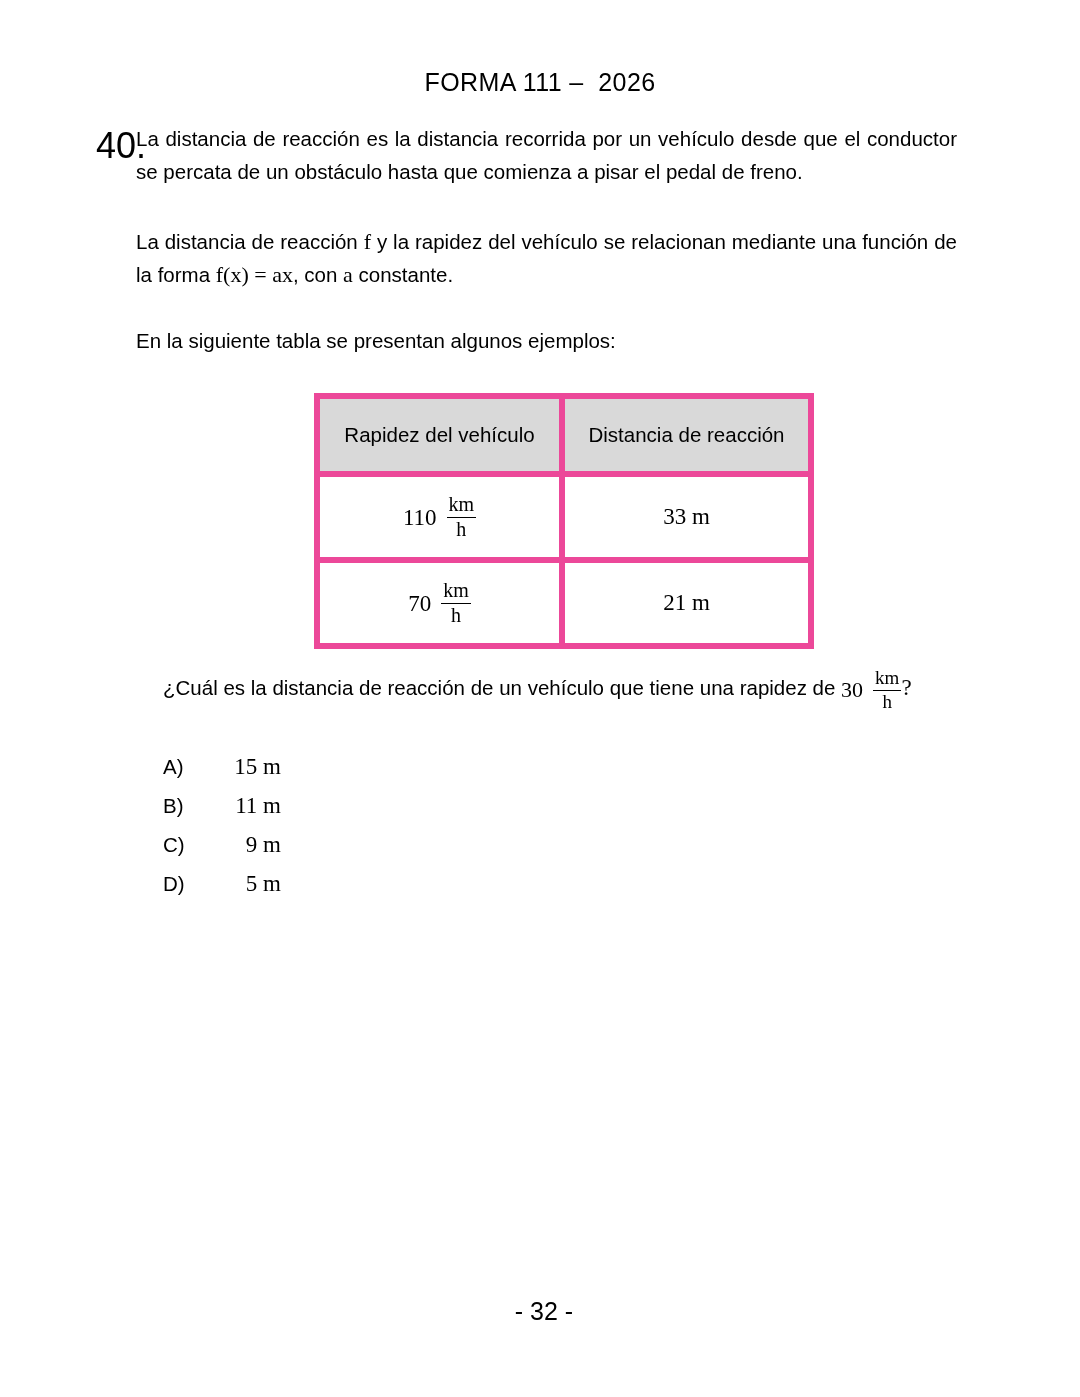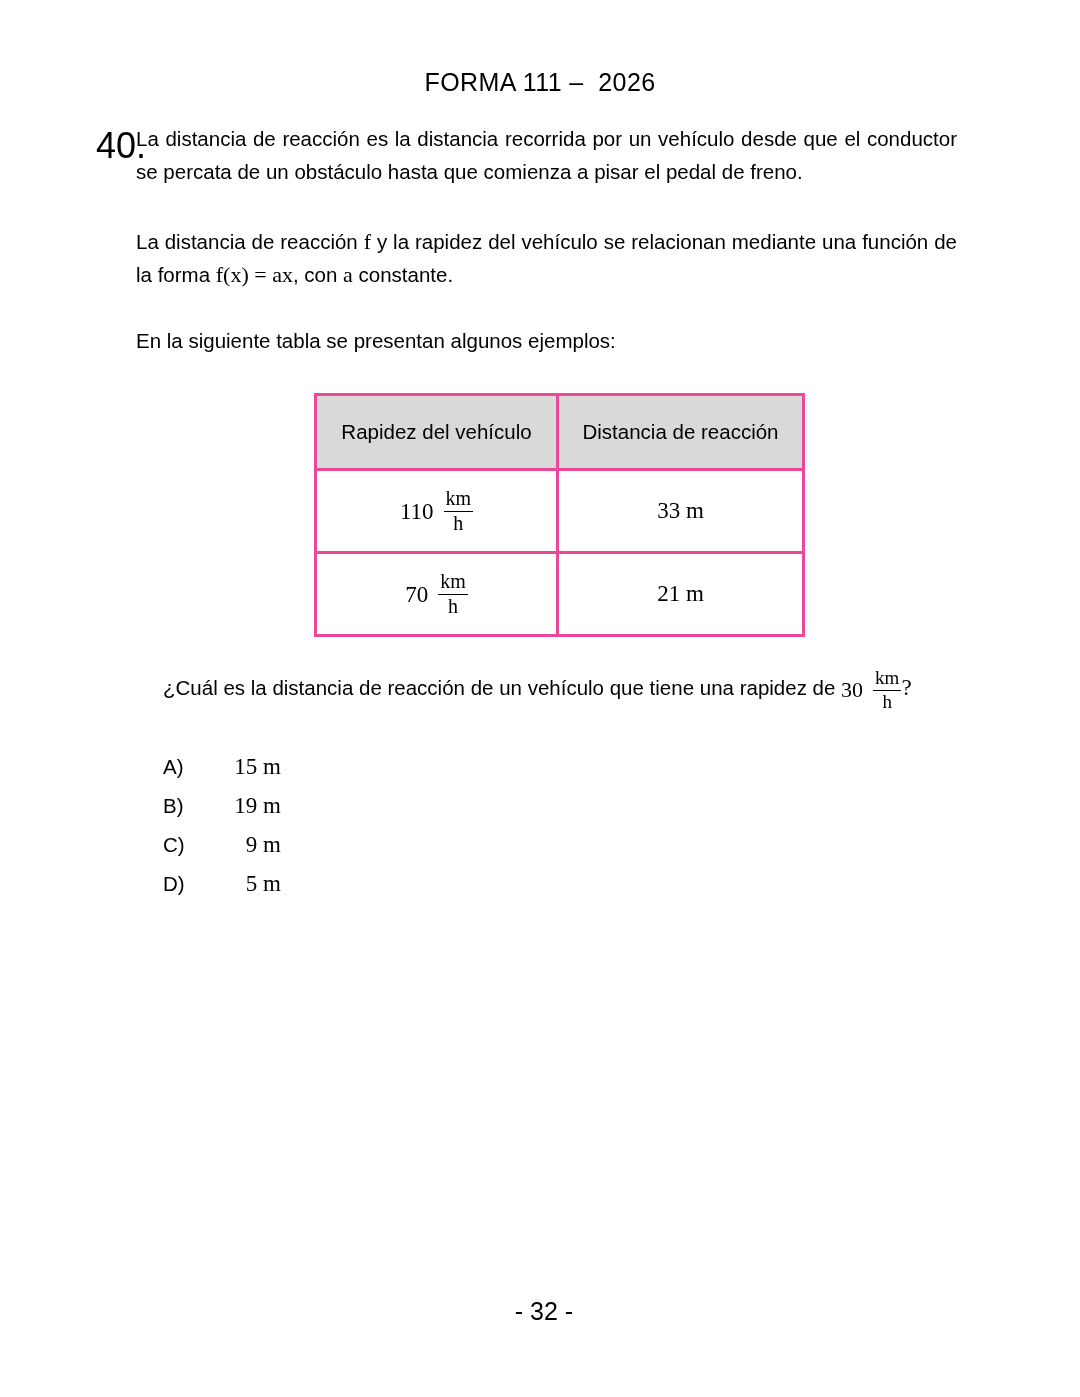--- a/index.html
+++ b/index.html
@@ -85,21 +85,21 @@
     position: absolute;
     top: 393px;
     left: 314px;
   }
   table.examples {
     border-collapse: collapse;
     font-family: "Liberation Sans", sans-serif;
   }
   table.examples th,
   table.examples td {
-    border: 3px solid #ec4899;
+    border: 6px solid #ec4899;
     text-align: center;
     vertical-align: middle;
   }
   table.examples th {
     background: #d9d9d9;
     font-weight: normal;
     font-size: 20.5px;
     padding: 18px 14px;
     height: 36px;
   }
@@ -246,21 +246,21 @@
 
   <div class="question-line"><span>¿Cuál es la distancia de reacción de un vehículo que tiene una rapidez de </span><span class="qty inline"><span class="num">30</span><span class="frac"><span class="top">km</span><span class="bot">h</span></span></span><span class="tail">?</span></div>
 
   <div class="options">
     <div class="option-row">
       <span class="option-letter">A)</span>
       <span class="option-value">15 m</span>
     </div>
     <div class="option-row">
       <span class="option-letter">B)</span>
-      <span class="option-value">19 m</span>
+      <span class="option-value">11 m</span>
     </div>
     <div class="option-row">
       <span class="option-letter">C)</span>
       <span class="option-value">9 m</span>
     </div>
     <div class="option-row">
       <span class="option-letter">D)</span>
       <span class="option-value">5 m</span>
     </div>
   </div>

